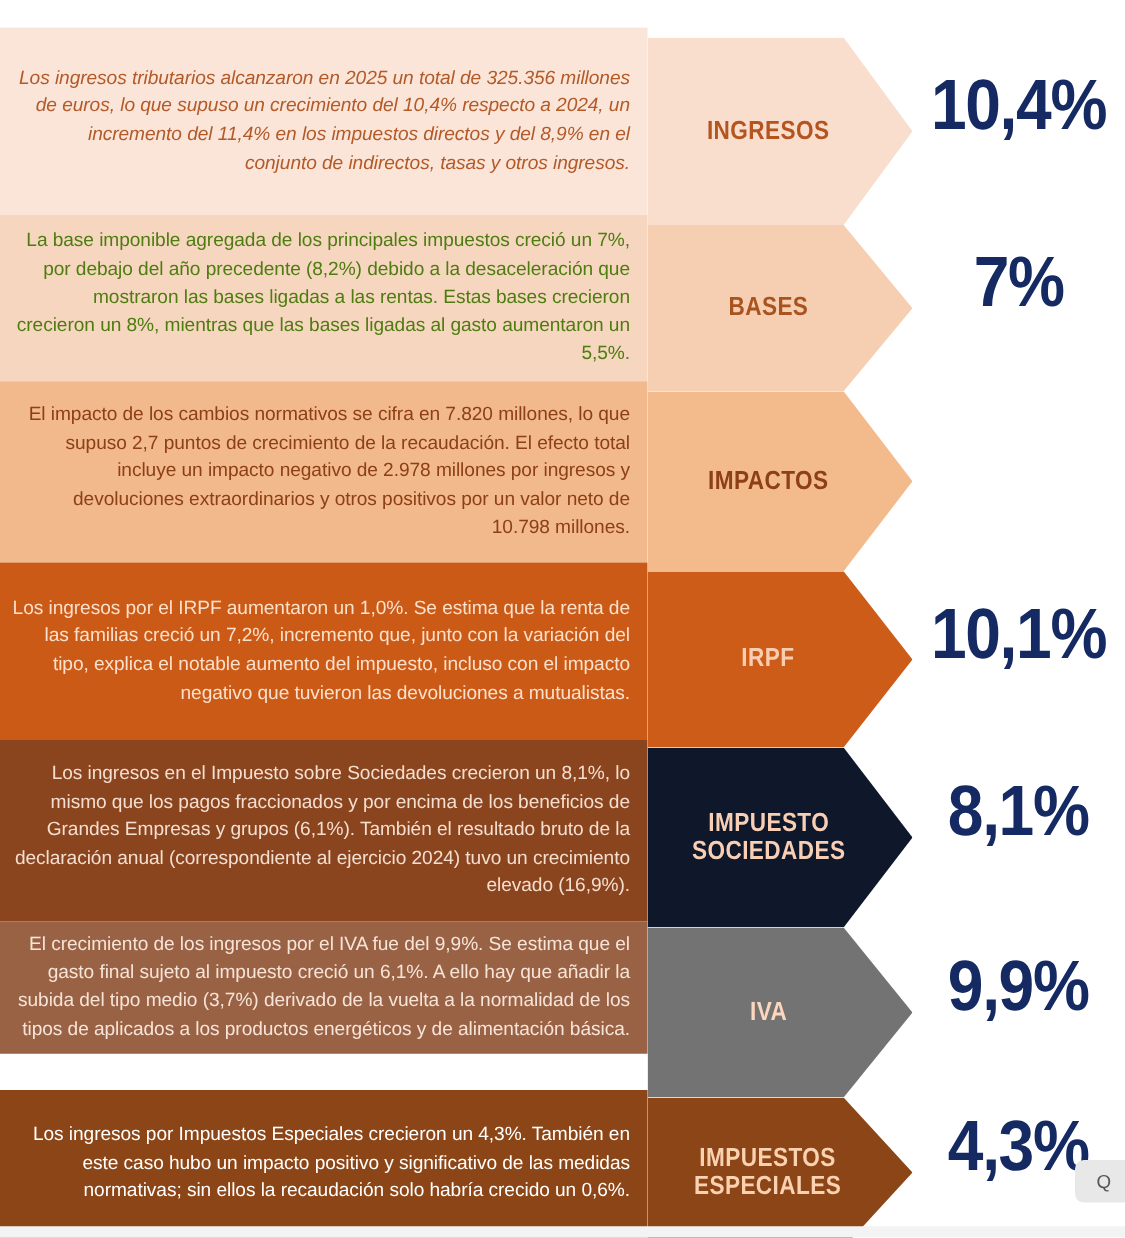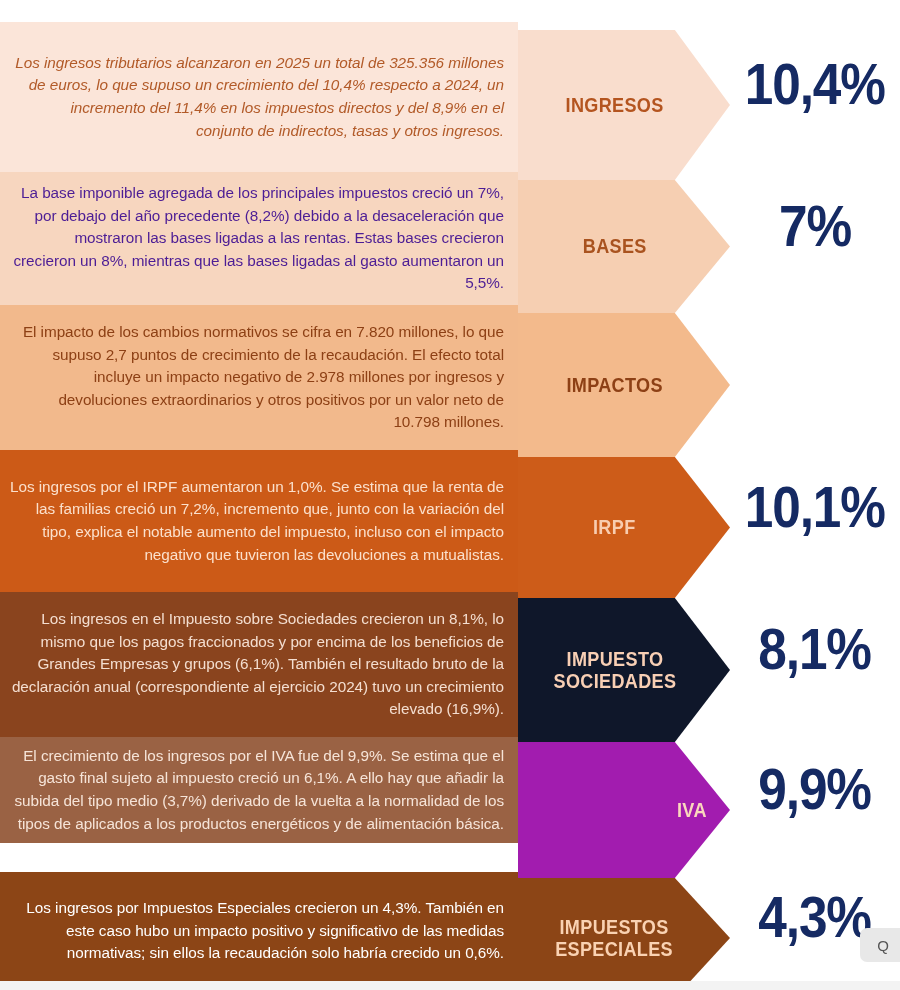--- a/index.html
+++ b/index.html
@@ -148,21 +148,21 @@
 </head>
 <body>
 
 <div class="infographic">
 
   <div class="text-column">
       <div class="text-panel" style="top: 22px; height: 150px; background: rgb(251, 229, 217); font-style: italic;">
         <p style="color: rgb(178, 90, 40);">Los ingresos tributarios alcanzaron en 2025 un total de 325.356 millones de euros, lo que supuso un crecimiento del 10,4% respecto a 2024, un incremento del 11,4% en los impuestos directos y del 8,9% en el conjunto de indirectos, tasas y otros ingresos.</p>
       </div>
       <div class="text-panel" style="top: 172px; height: 133px; background: rgb(247, 214, 191);">
-        <p style="color: #4c1d95;">La base imponible agregada de los principales impuestos creció un 7%, por debajo del año precedente (8,2%) debido a la desaceleración que mostraron las bases ligadas a las rentas. Estas bases crecieron crecieron un 8%, mientras que las bases ligadas al gasto aumentaron un 5,5%.</p>
+        <p style="color: #4d7c0f;">La base imponible agregada de los principales impuestos creció un 7%, por debajo del año precedente (8,2%) debido a la desaceleración que mostraron las bases ligadas a las rentas. Estas bases crecieron crecieron un 8%, mientras que las bases ligadas al gasto aumentaron un 5,5%.</p>
       </div>
       <div class="text-panel" style="top: 305px; height: 145px; background: rgb(242, 185, 140);">
         <p style="color: rgb(141, 64, 21);">El impacto de los cambios normativos se cifra en 7.820 millones, lo que supuso 2,7 puntos de crecimiento de la recaudación. El efecto total incluye un impacto negativo de 2.978 millones por ingresos y devoluciones extraordinarios y otros positivos por un valor neto de 10.798 millones.</p>
       </div>
       <div class="text-panel" style="top: 450px; height: 142px; background: rgb(204, 90, 23);">
         <p style="color: rgb(251, 224, 204);">Los ingresos por el IRPF aumentaron un 1,0%. Se estima que la renta de las familias creció un 7,2%, incremento que, junto con la variación del tipo, explica el notable aumento del impuesto, incluso con el impacto negativo que tuvieron las devoluciones a mutualistas.</p>
       </div>
       <div class="text-panel" style="top: 592px; height: 145px; background: rgb(138, 68, 30);">
         <p style="color: rgb(244, 222, 208);">Los ingresos en el Impuesto sobre Sociedades crecieron un 8,1%, lo mismo que los pagos fraccionados y por encima de los beneficios de Grandes Empresas y grupos (6,1%). También el resultado bruto de la declaración anual (correspondiente al ejercicio 2024) tuvo un crecimiento elevado (16,9%).</p>
       </div>
@@ -207,21 +207,21 @@
       <div class="arrow-row" style="top: 578px; height: 144px;">
         <div class="arrow-shape" style="background: #0f172a;">
           <div class="arrow-label" style="color: rgb(248, 207, 180);">IMPUESTO
 SOCIEDADES</div>
         </div>
         <div class="value-box" style="color: rgb(21, 42, 99);">
           <div class="value-main">8,1%</div>
         </div>
       </div>
       <div class="arrow-row" style="top: 722px; height: 136px;">
-        <div class="arrow-shape" style="background: #a21caf; justify-content: flex-end;">
+        <div class="arrow-shape" style="background: #737373;">
           <div class="arrow-label" style="color: rgb(250, 215, 189);">IVA</div>
         </div>
         <div class="value-box" style="color: rgb(21, 42, 99);">
           <div class="value-main">9,9%</div>
         </div>
       </div>
       <div class="arrow-row" style="top: 858px; height: 120px;">
         <div class="arrow-shape" style="background: rgb(140, 69, 22);">
           <div class="arrow-label" style="color: rgb(250, 210, 178);">IMPUESTOS
 ESPECIALES</div>

